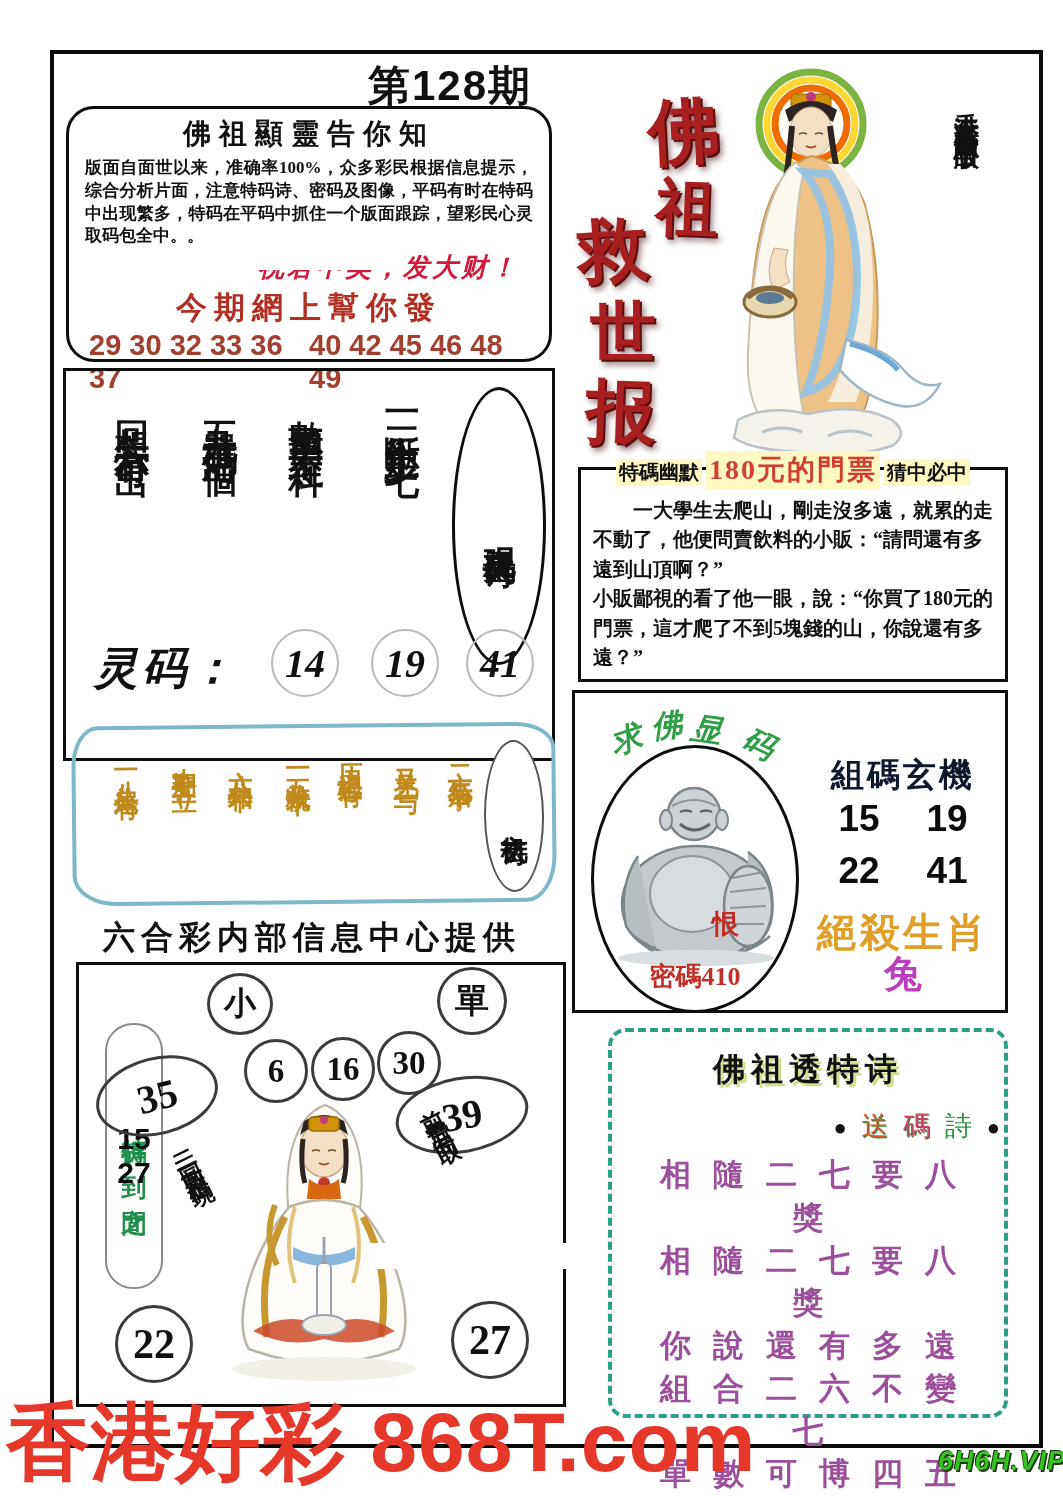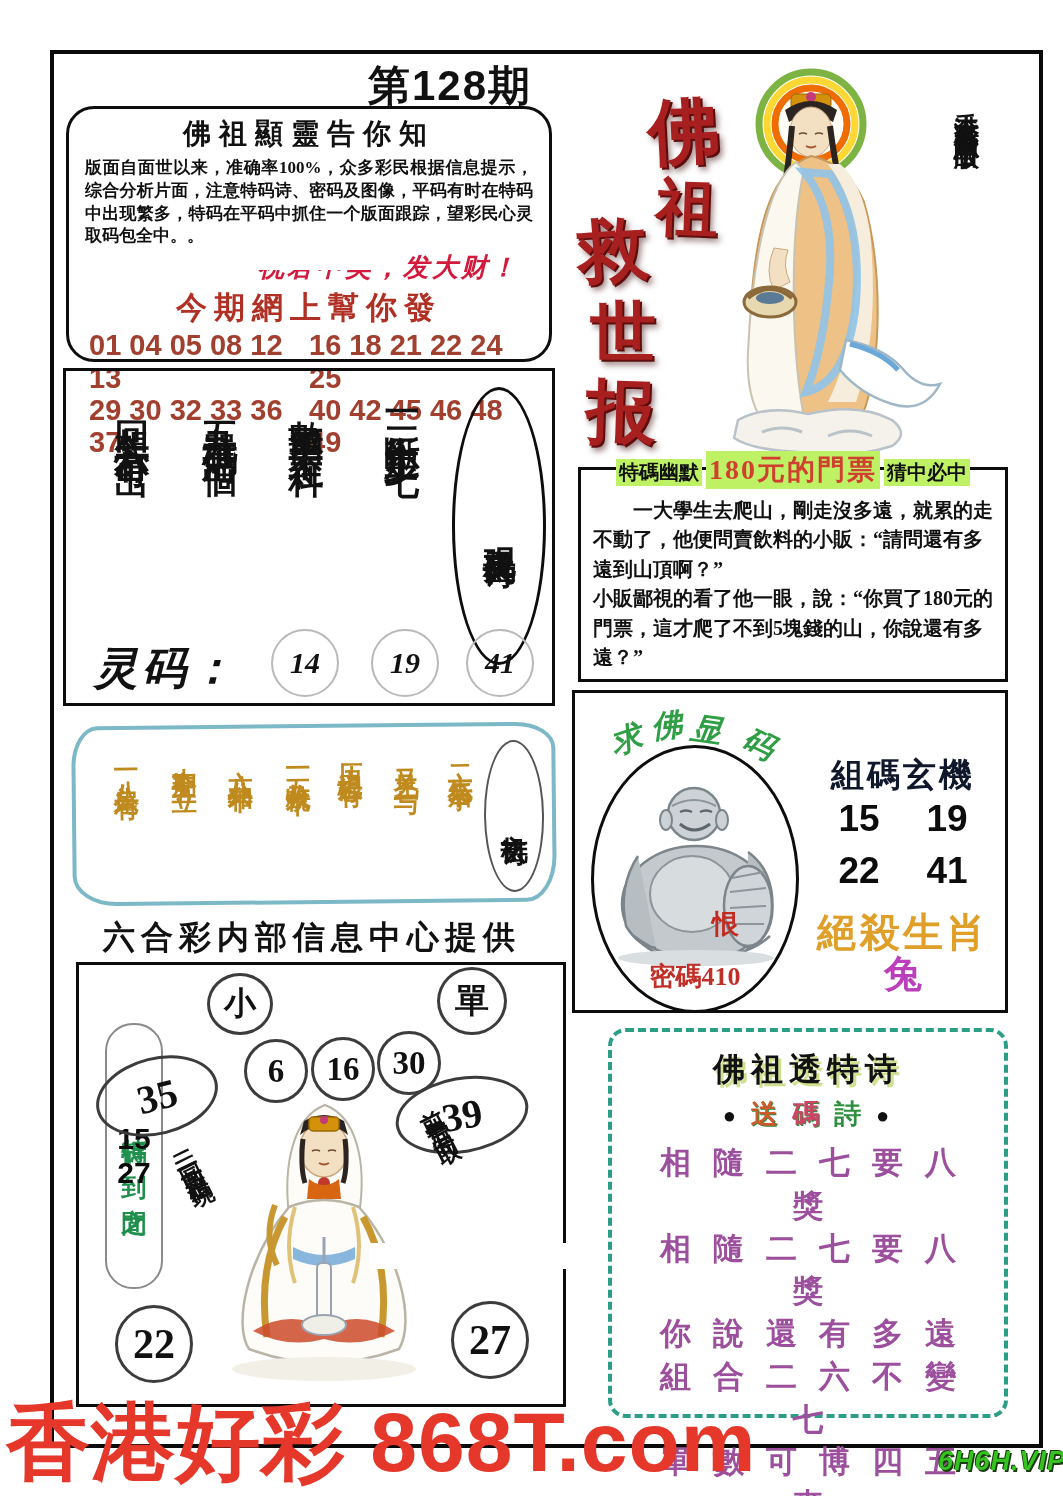--- a/index.html
+++ b/index.html
@@ -20,29 +20,29 @@
     padding:6px 16px 0 16px;box-sizing:border-box;}
   #announce-title{text-align:center;font-size:28px;font-weight:900;letter-spacing:8px;}
   #announce-body{font-size:17px;font-weight:700;line-height:1.34;margin-top:4px;text-align:justify;}
   #announce-wish{text-align:right;padding-right:14px;color:#d11a3c;font-size:26px;font-weight:900;
     font-style:italic;margin-top:2px;letter-spacing:3px;}
   #announce-slogan{text-align:center;color:#b03024;font-size:31px;font-weight:900;letter-spacing:7px;margin-top:2px;}
   .numrow{display:flex;justify-content:space-between;color:#a1402f;font-size:29px;font-weight:800;
     font-family:"Liberation Sans","DejaVu Sans",sans-serif;padding:0 4px;line-height:1.12;}
 
   
-  #lingma-box{left:63px;top:368px;width:492px;height:338px;border:3.5px solid #0d0d0d;box-sizing:border-box;}
+  #lingma-box{left:63px;top:368px;width:492px;height:393px;border:3.5px solid #0d0d0d;box-sizing:border-box;}
   .lingma-col{position:absolute;top:22px;font-size:35px;font-weight:900;letter-spacing:7px;line-height:1;}
   #lingma-col-0{left:48px;} #lingma-col-1{left:136px;} #lingma-col-2{left:222px;} #lingma-col-3{left:318px;}
   #lingma-ellipse{position:absolute;left:386px;top:16px;width:88px;height:272px;border:3px solid #0d0d0d;
     border-radius:50%;display:flex;align-items:center;justify-content:center;}
   #lingma-ellipse .v{font-size:33px;font-weight:900;letter-spacing:2px;}
   #lingma-result{position:absolute;left:28px;top:268px;font-size:44px;font-weight:900;font-style:italic;letter-spacing:4px;}
   .lingma-circle{position:absolute;top:258px;width:64px;height:64px;border:2.5px solid #b9b9b9;border-radius:50%;
-    display:flex;align-items:center;justify-content:center;font-size:30px;font-weight:900;font-style:italic;}
+    display:flex;align-items:center;justify-content:center;font-size:40px;font-weight:900;font-style:italic;}
   #lingma-n0{left:205px;} #lingma-n1{left:305px;} #lingma-n2{left:400px;}
 
   
   #xuanji-box{left:72px;top:724px;width:484px;height:180px;border:4px solid #7db8c6;
     border-radius:26px 40px 30px 44px/40px 26px 46px 30px;transform:rotate(-.6deg);box-sizing:border-box;}
   .xuanji-col{position:absolute;top:18px;color:#bf8a1e;font-size:25px;font-weight:800;letter-spacing:5px;line-height:1;}
   #xuanji-col-0{left:38px;top:26px;} #xuanji-col-1{left:96px;top:18px;} #xuanji-col-2{left:152px;top:22px;}
   #xuanji-col-3{left:210px;top:26px;} #xuanji-col-4{left:262px;top:16px;} #xuanji-col-5{left:318px;top:22px;}
   #xuanji-col-6{left:372px;top:20px;}
   #xuanji-ellipse{position:absolute;left:408px;top:14px;width:56px;height:148px;border:2px solid #555;
@@ -78,21 +78,21 @@
   #mast-0{left:648px;top:84px;font-size:72px;transform:rotate(-3deg);}
   #mast-1{left:656px;top:166px;font-size:62px;transform:rotate(2deg);}
   #mast-2{left:578px;top:204px;font-size:70px;transform:rotate(-4deg);}
   #mast-3{left:590px;top:288px;font-size:66px;}
   #mast-4{left:586px;top:366px;font-size:70px;transform:rotate(2deg);}
   #publisher-vertical{left:950px;top:92px;height:345px;font-size:25px;font-weight:700;letter-spacing:3px;}
 
   
   #joke-box{left:578px;top:467px;width:430px;height:215px;border:3px solid #0d0d0d;box-sizing:border-box;}
   #joke-header{position:absolute;left:0;right:0;top:-19px;display:flex;justify-content:center;align-items:baseline;gap:4px;}
-  #joke-header .seg{background:#bef264;padding:0 3px;font-weight:900;}
+  #joke-header .seg{background:#fef9c3;padding:0 3px;font-weight:900;}
   #joke-header .blk{font-size:20px;}
   #joke-header .red{color:#d04030;font-size:28px;letter-spacing:2px;}
   #joke-body{padding:14px 12px 0 12px;font-size:20px;font-weight:700;line-height:1.47;}
   #joke-body .p1{text-indent:2em;margin-top:12px;}
 
   
   #buddha-box{left:572px;top:690px;width:436px;height:323px;border:3px solid #0d0d0d;box-sizing:border-box;}
   .arc-char{position:absolute;color:#2f9e44;font-size:31px;font-weight:900;font-style:italic;}
   #arc-0{left:36px;top:26px;transform:rotate(-18deg);}
   #arc-1{left:76px;top:12px;transform:rotate(-6deg);}
@@ -110,21 +110,21 @@
   #kill-label{position:absolute;left:228px;top:212px;width:200px;text-align:center;color:#df9f28;
     font-size:40px;font-weight:900;letter-spacing:3px;}
   #kill-zodiac{position:absolute;left:228px;top:256px;width:200px;text-align:center;color:#bb3fbb;
     font-size:38px;font-weight:900;}
 
   
   #toute-box{left:608px;top:1028px;width:400px;height:390px;border:4px dashed #2d9e86;border-radius:18px;
     box-sizing:border-box;padding-top:16px;}
   #toute-title{text-align:center;font-size:32px;font-weight:700;letter-spacing:6px;
     text-shadow:3px 3px 0 #cfe08e;}
-  #toute-subtitle{text-align:center;margin-top:4px;font-size:27px;font-weight:700;letter-spacing:4px;}
+  #toute-subtitle{text-align:right;margin-top:16px;font-size:27px;font-weight:400;letter-spacing:4px;}
   #toute-subtitle .c0,#toute-subtitle .c4{color:#111;font-size:22px;}
   #toute-subtitle .c1{color:#d2572b;text-shadow:1px 1px 0 #2f8f3f;}
   #toute-subtitle .c2{color:#cc4466;text-shadow:1px 1px 0 #2f8f3f;}
   #toute-subtitle .c3{color:#2f8f3f;}
   #toute-grid{margin-top:10px;}
   .toute-row{text-align:center;color:#9c4f9c;font-size:31px;font-weight:800;letter-spacing:22px;
     padding-left:22px;line-height:1.38;}
 
   
   #watermark{left:6px;top:1386px;width:1000px;color:#e6372b;font-family:"Liberation Sans","DejaVu Sans",sans-serif;
@@ -141,24 +141,20 @@
 <div id="page">
   <div class="abs" id="outer-frame"></div>
 
   <div class="abs" id="issue-title">第128期</div>
 
   <div class="abs" id="announce-box">
     <div id="announce-title">佛祖顯靈告你知</div>
     <div id="announce-body">版面自面世以来，准确率100%，众多彩民根据信息提示，综合分析片面，注意特码诗、密码及图像，平码有时在特码中出现繁多，特码在平码中抓住一个版面跟踪，望彩民心灵取码包全中。。</div>
     <div id="announce-wish">祝君中奖，发大财！</div>
     <div id="announce-slogan">今期網上幫你發</div>
-    <div class="numrow">
-      <span>01 04 05 08 12 13</span>
-      <span>16 18 21 22 24 25</span>
-    </div>
     <div class="numrow">
       <span>29 30 32 33 36 37</span>
       <span>40 42 45 46 48 49</span>
     </div>
   </div>
   <div class="white-patch" style="left:185px;top:252px;width:190px;height:18px;"></div>
 
   <div class="abs" id="lingma-box">
     <div class="lingma-col v" id="lingma-col-0">回想六八有可出</div>
     <div class="lingma-col v" id="lingma-col-1">五九單碼出一個</div>

